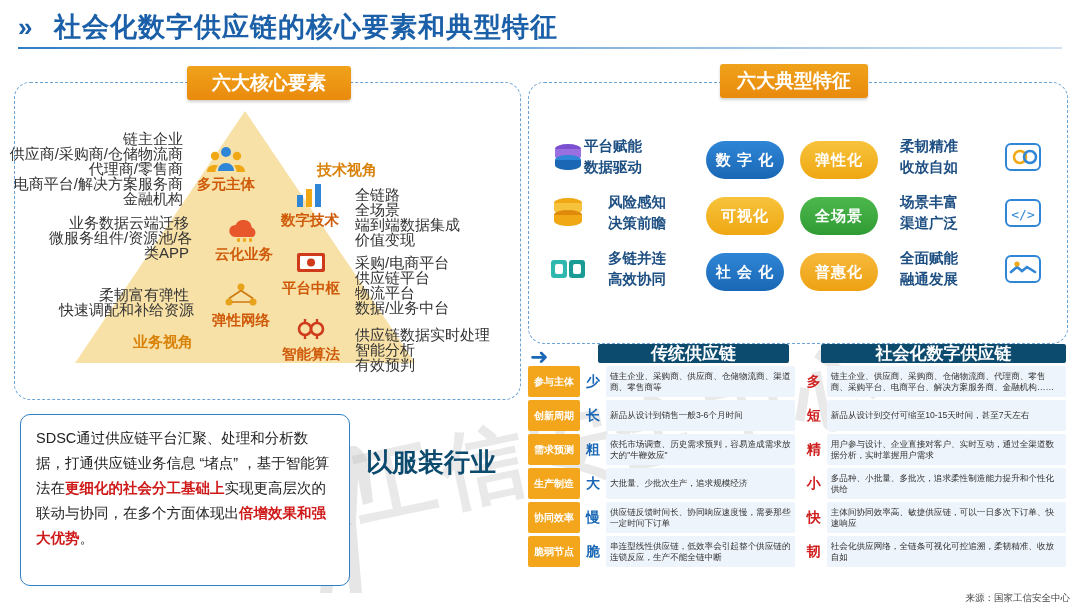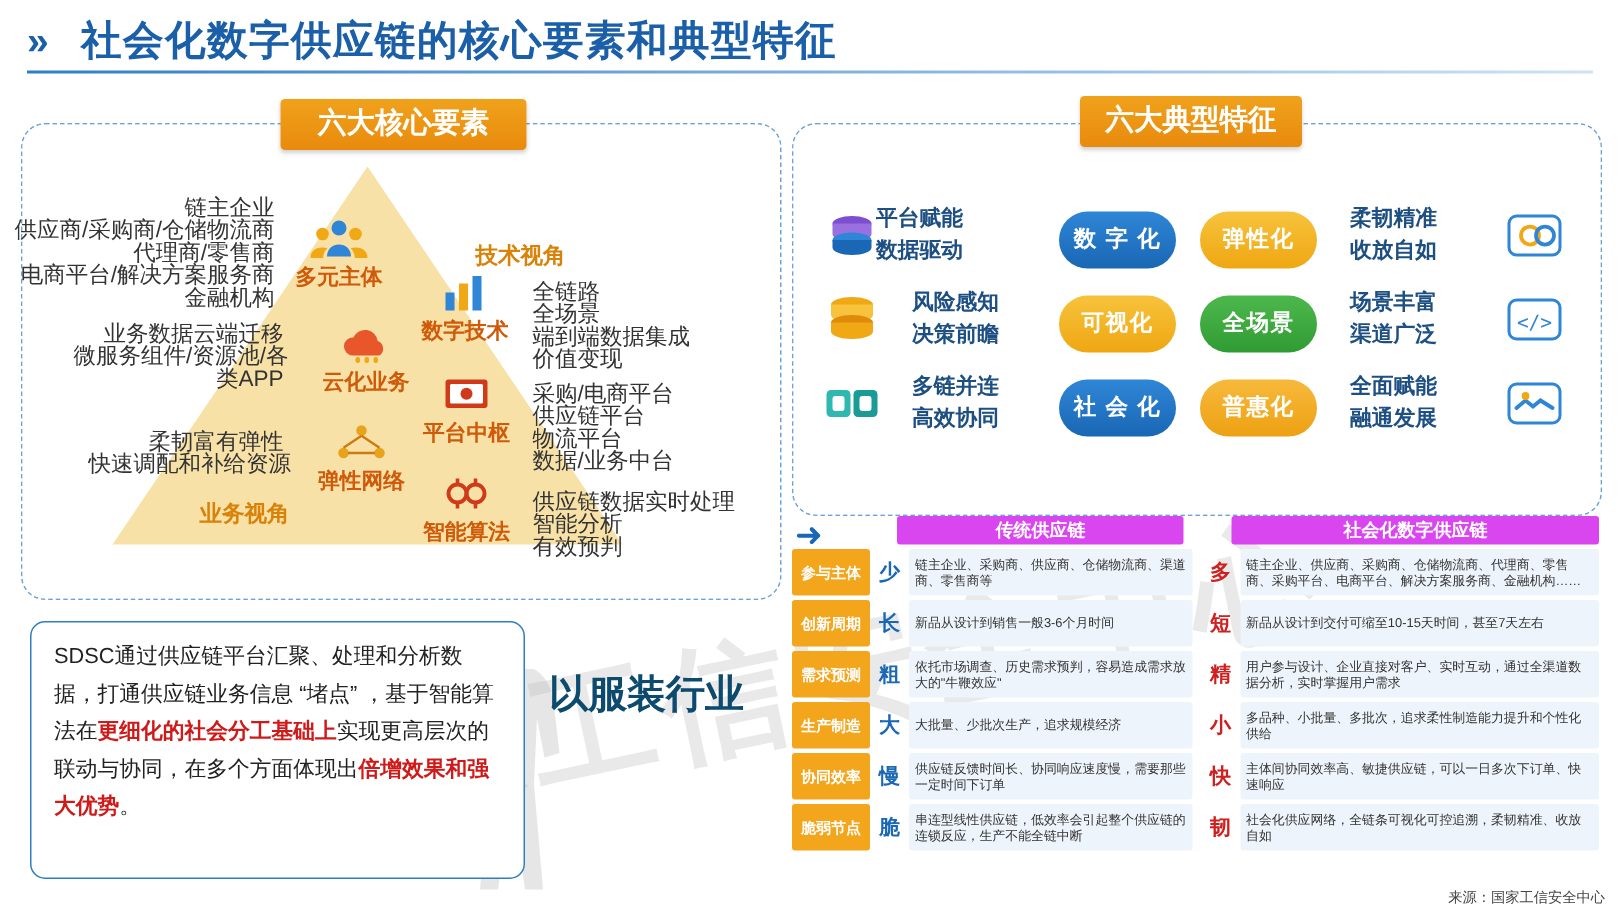--- a/index.html
+++ b/index.html
@@ -37,21 +37,21 @@
   .p-yellow{background:linear-gradient(to bottom,#f7c33c,#efa712);}
   .p-green{background:linear-gradient(to bottom,#4cb84c,#2f9b33);}
   .p-dblue{background:linear-gradient(to bottom,#2f86d6,#1967b5);}
   .p-orange{background:linear-gradient(to bottom,#f7b93c,#eda112);}
 
   .risoico{position:absolute;width:44px;height:32px;}
 
   
   .tbl{position:absolute;left:528px;top:344px;width:538px;}
   .tbl-hdr{display:flex;height:19px;}
-  .th{color:#fff;font-size:12px;font-weight:bold;text-align:center;line-height:19px;background:#d946ef;border-radius:2px;}
+  .th{color:#fff;font-size:17px;font-weight:bold;text-align:center;line-height:19px;background:#0c4a6e;border-radius:2px;}
   .trow{display:flex;height:31px;margin-top:3px;align-items:stretch;}
   .cat{width:52px;background:#f3a51c;color:#fff;font-size:10px;font-weight:bold;text-align:center;display:flex;align-items:center;justify-content:center;border-radius:2px;}
   .kw{width:26px;font-size:14px;font-weight:bold;display:flex;align-items:center;justify-content:center;}
   .kw.blue{color:#1967b5;}
   .kw.red{color:#cf2020;}
   .desc{flex:1;font-size:8.6px;color:#333;line-height:11px;display:flex;align-items:center;padding:0 4px;background:#eef4fb;border-radius:2px;}
   .arrow-tab{position:absolute;left:530px;top:344px;font-size:22px;color:#1967b5;font-weight:bold;}
   .src{position:absolute;right:10px;bottom:2px;font-size:9.5px;color:#444;}
 
   

